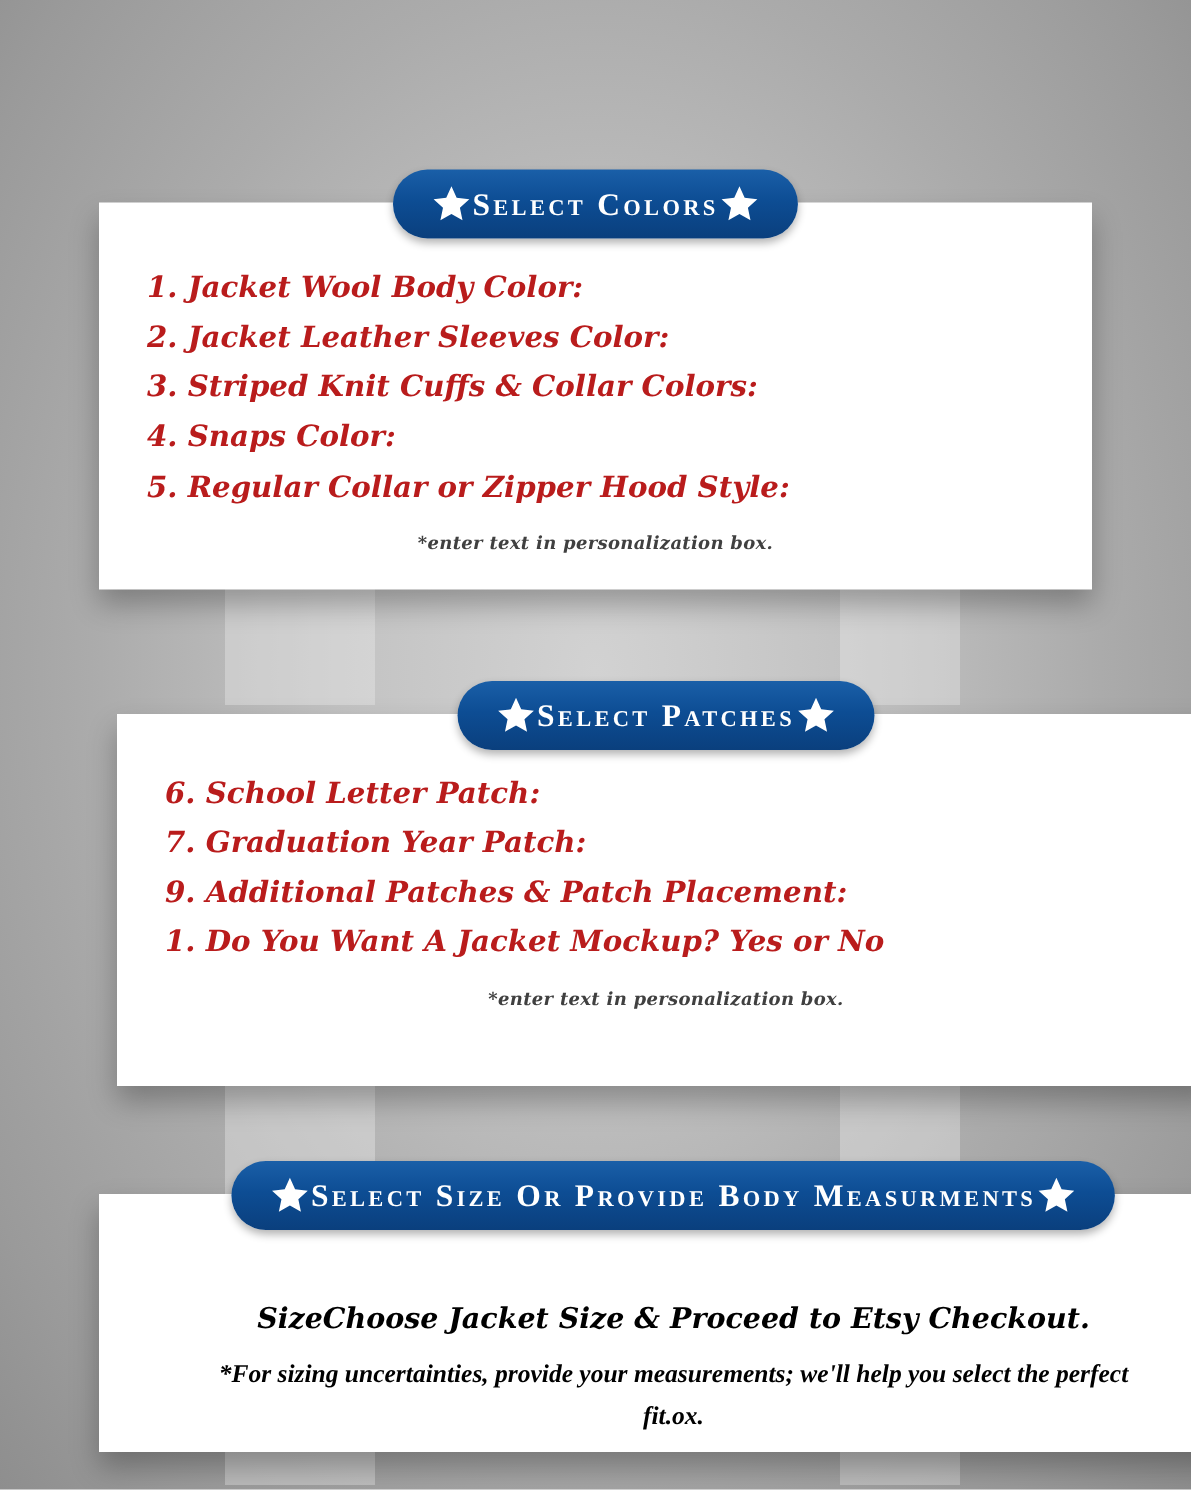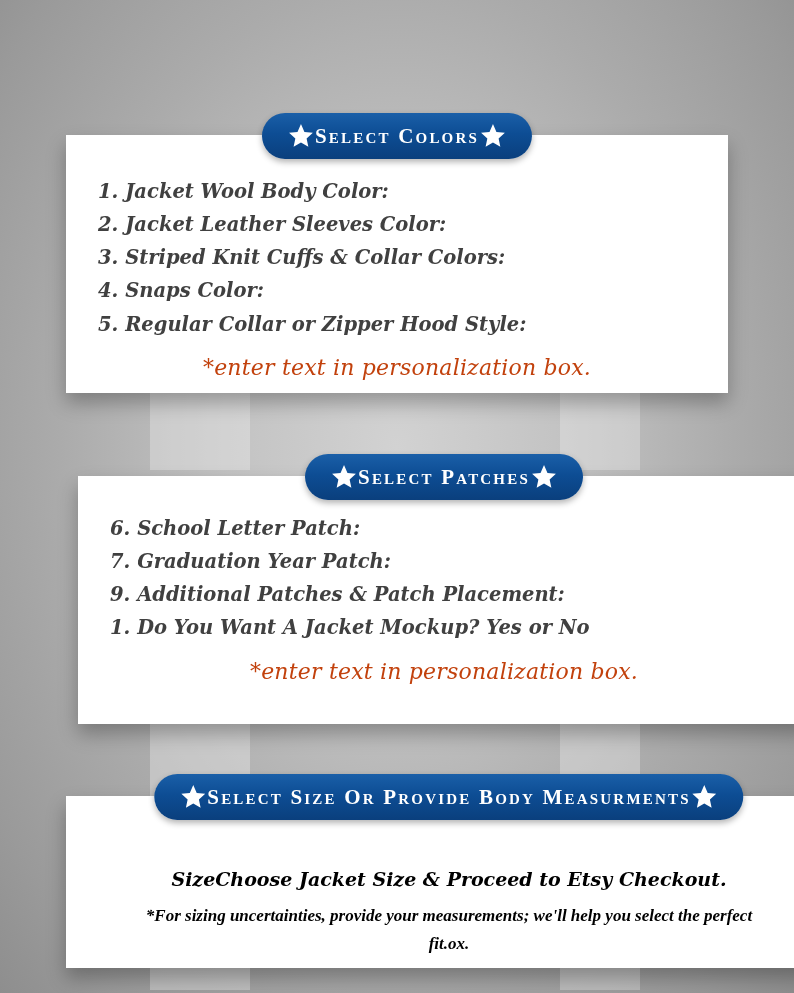--- a/index.html
+++ b/index.html
@@ -77,34 +77,34 @@
     margin: 0;
     padding: 0;
     list-style: none;
   }
 
   .item {
     font-family: "DejaVu Serif", serif;
     font-style: italic;
     font-weight: bold;
     font-size: 19.5px;
-    color: #404040;
+    color: #b91c1c;
     line-height: 1.70;
     white-space: nowrap;
   }
 
   .note {
     position: relative;
     z-index: 3;
     text-align: center;
     font-family: "DejaVu Serif", serif;
     font-style: italic;
-    font-weight: normal;
-    font-size: 22px;
-    color: #c2410c;
+    font-weight: bold;
+    font-size: 12px;
+    color: #404040;
     letter-spacing: 0.2px;
   }
 
   .size-line {
     position: relative;
     z-index: 3;
     text-align: center;
     font-family: "DejaVu Serif", serif;
     font-style: italic;
     font-weight: bold;

